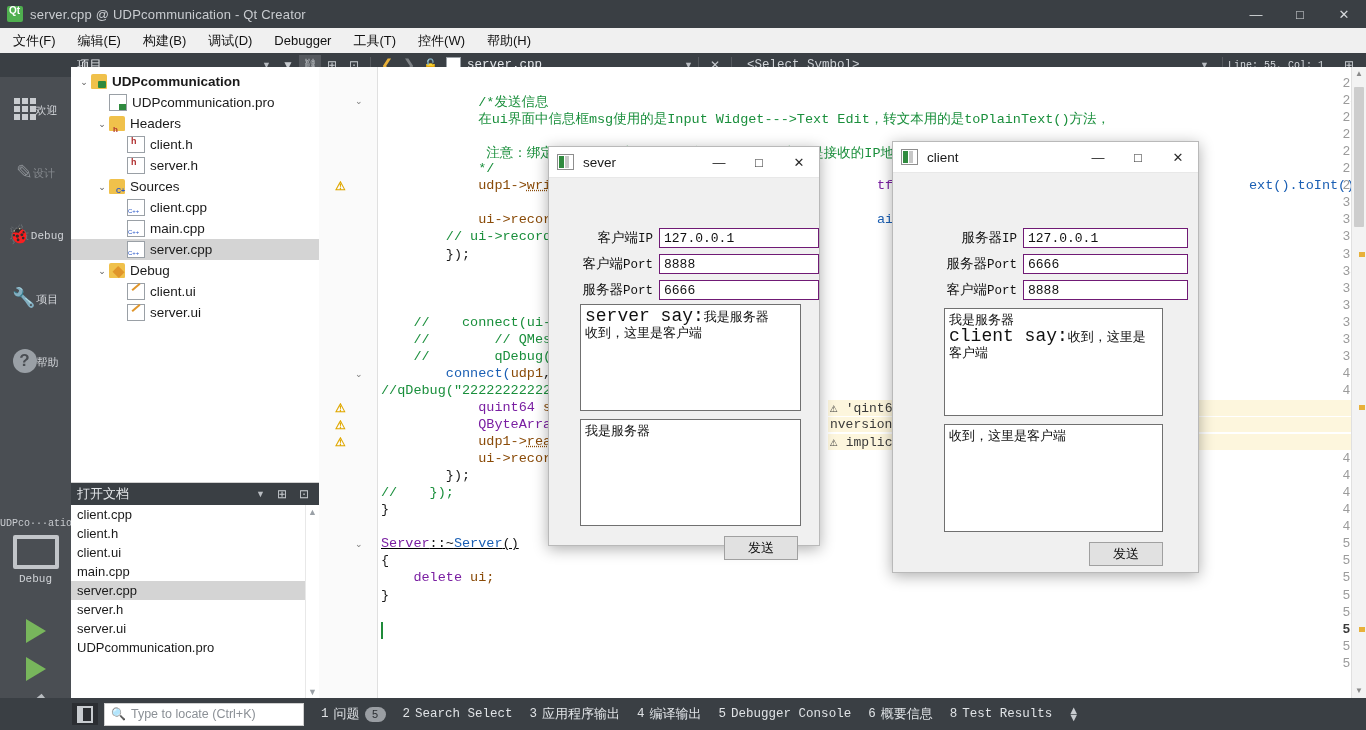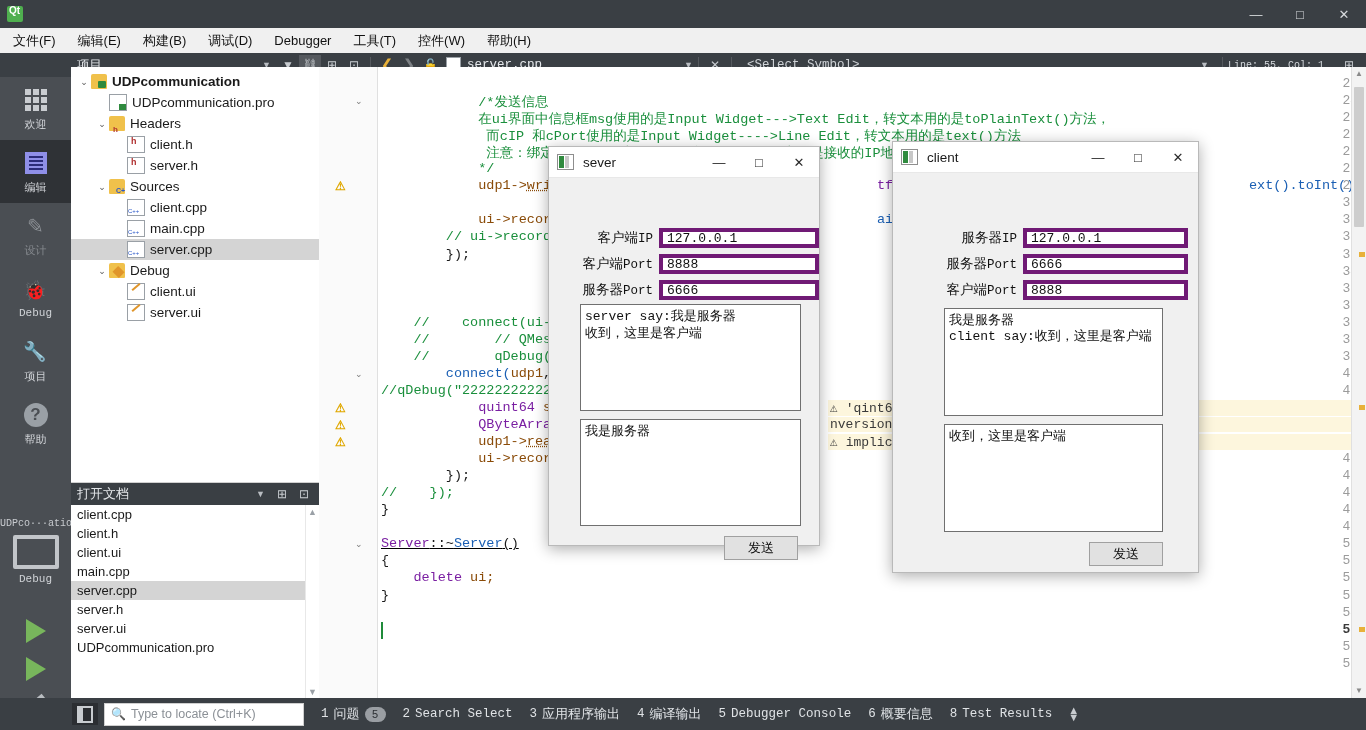--- a/index.html
+++ b/index.html
@@ -35,21 +35,21 @@
   .tb-ico.arrow-r{color:#7c8084;font-size:15px;}
   .file-chip{display:flex;align-items:center;margin-left:4px;}
   .file-chip .fname{color:#e6e9ec;font-size:12.5px;font-family:"Liberation Mono",monospace;margin-left:6px;}
   .cppicon{width:13px;height:15px;background:#fff;border:1px solid #9aa0a6;position:relative;}
   .cppicon:after{content:"C++";position:absolute;left:0;bottom:1px;font-size:6px;color:#2b58c8;font-family:"Liberation Sans",sans-serif;}
   .sel-symbol{color:#cfd3d7;font-size:12.5px;font-family:"Liberation Mono",monospace;margin-left:10px;}
   .lineinfo{color:#d4d8dc;font-size:10px;font-family:"Liberation Mono",monospace;}
 
   
   .activity{position:absolute;left:0;top:77px;width:71px;height:621px;background:#4a4e53;}
-  .act-item{height:63px;display:flex;flex-direction:column;align-items:center;justify-content:center;}
+  .act-item{height:63px;display:flex;flex-direction:row;align-items:center;justify-content:center;}
   .act-item.sel{background:#2f3236;}
   .act-ico{height:28px;display:flex;align-items:center;justify-content:center;}
   .act-lbl{font-size:11px;color:#d0d3d7;margin-top:3px;font-family:"Liberation Mono",monospace;}
   .act-item.dim .act-lbl{color:#84888d;}
   .grid-ico{display:grid;grid-template-columns:repeat(3,6px);grid-template-rows:repeat(3,6px);gap:2px;}
   .grid-ico i{background:#c9ccd0;display:block;}
   .edit-ico{width:22px;height:22px;background:#8f8fe8;display:flex;flex-direction:column;justify-content:center;align-items:center;gap:2px;}
   .edit-ico i{display:block;width:14px;height:2px;background:#2b2b7a;}
 
   .kitblock{position:absolute;left:0;top:512px;width:71px;height:100px;}
@@ -135,32 +135,33 @@
   .qt-ico{width:15px;height:14px;margin-left:8px;background:#ffffff;border:1px solid #8e8e8e;display:flex;}
   .qt-ico i{width:5px;background:#2f8a3e;margin:1px 0 1px 1px;}
   .qt-ico b{width:4px;background:#c8c8c8;margin:1px 1px 1px 1px;}
   .qt-name{margin-left:9px;font-size:13.5px;color:#1a1a1a;}
   .qt-wbtns{margin-left:auto;display:flex;height:30px;}
   .qt-wbtn{width:40px;display:flex;align-items:center;justify-content:center;color:#2a2a2a;font-size:13px;}
   .qt-body{position:relative;}
   .frow{display:flex;align-items:center;margin-left:8px;}
   .flabel{font-size:13.5px;color:#101010;text-align:right;white-space:nowrap;}
   .flabel .mono{font-family:"Liberation Mono",monospace;font-size:12.5px;}
-  .finput{background:#fff;border:4px solid #701a75;height:20px;display:flex;align-items:center;padding-left:4px;font-family:"Liberation Mono",monospace;font-size:13px;color:#101010;box-sizing:border-box;}
+  .finput{background:#fff;border:1px solid #701a75;height:20px;display:flex;align-items:center;padding-left:4px;font-family:"Liberation Mono",monospace;font-size:13px;color:#101010;box-sizing:border-box;}
   .fbox{background:#fff;border:1px solid #707070;box-sizing:border-box;padding:3px 4px;font-size:13px;color:#101010;line-height:16px;white-space:pre-wrap;}
-  .fbox .mono{font-family:"Liberation Mono",monospace;font-size:13px;}
+  .fbox .mono{font-family:"Liberation Mono",monospace;font-size:18px;}
   .fbtn{background:#e1e1e1;border:1px solid #a0a0a0;height:22px;display:flex;align-items:center;justify-content:center;font-size:13px;color:#101010;}
 </style>
 </head>
 <body>
 
 <div id="app">
 
   <div class="titlebar">
     <div class="tb-icon"></div>
+    <div class="tb-title">server.cpp @ UDPcommunication - Qt Creator</div>
     <div class="tb-btns">
       <div class="tb-btn">—</div>
       <div class="tb-btn">□</div>
       <div class="tb-btn close">✕</div>
     </div>
   </div>
 
   <div class="menubar" id="menubar" style="padding-left: 2px;">
       <div class="menu-item">文件(F)</div>
       <div class="menu-item">编辑(E)</div>
@@ -209,31 +210,20 @@
             <i></i>
             <i></i>
             <i></i>
             <i></i>
             <i></i>
             <i></i>
             <i></i>
           </div>
         </div>
         <div class="act-lbl">欢迎</div>
-      </div>
-      <div class="act-item sel">
-        <div class="act-ico">
-          <div class="edit-ico">
-            <i></i>
-            <i></i>
-            <i></i>
-            <i></i>
-          </div>
-        </div>
-        <div class="act-lbl">编辑</div>
       </div>
       <div class="act-item dim">
         <div class="act-ico">
           <span style="font-size:20px;color:#8a8e93;transform:rotate(0deg);display:block">✎</span>
         </div>
         <div class="act-lbl">设计</div>
       </div>
       <div class="act-item">
         <div class="act-ico">
           <span style="font-size:19px;color:#c8ccd0">🐞</span>
@@ -404,21 +394,20 @@
         <div class="ln" style="top: 503.45px;">52</div>
         <div class="ln" style="top: 520.5px;">53</div>
         <div class="ln" style="top: 537.55px;">54</div>
         <div class="ln cur" style="top: 554.6px;">55</div>
         <div class="ln" style="top: 571.65px;">56</div>
         <div class="ln" style="top: 588.7px;">57</div>
       </div>
     <div id="codearea" class="code">
         <div class="cl" style="top: 26.05px; left: 4px;"><span class="c-cmt">            /*发送信息</span></div>
         <div class="cl" style="top: 43.1px; left: 4px;"><span class="c-cmt">            在ui界面中信息框msg使用的是Input Widget---&gt;Text Edit，转文本用的是toPlainText()方法，</span></div>
-        <div class="cl" style="top: 60.15px; left: 4px;"><span class="c-cmt">             而cIP 和cPort使用的是Input Widget----&gt;Line Edit，转文本用的是text()方法</span></div>
         <div class="cl" style="top: 77.2px; left: 4px;"><span class="c-cmt">             注意：绑定端口只是指定从什么口接收，发送时指定的是接收的IP地址和端口</span></div>
         <div class="cl" style="top: 94.25px; left: 4px;"><span class="c-cmt">            */</span></div>
         <div class="cl" style="top: 111.3px; left: 4px;"><span class="c-var">            udp1-&gt;</span><span class="c-var und">writeDa</span></div>
         <div class="cl" style="top: 145.4px; left: 4px;"><span class="c-var">            ui-&gt;record-&gt;a</span></div>
         <div class="cl" style="top: 162.45px; left: 4px;"><span class="c-cmt">        // ui-&gt;record-</span></div>
         <div class="cl" style="top: 179.5px; left: 4px;"><span class="c-plain">        });</span></div>
         <div class="cl" style="top: 247.7px; left: 4px;"><span class="c-cmt">    //    connect(ui-&gt;ope</span></div>
         <div class="cl" style="top: 264.75px; left: 4px;"><span class="c-cmt">    //        // QMessageB</span></div>
         <div class="cl" style="top: 281.8px; left: 4px;"><span class="c-cmt">    //        qDebug("111</span></div>
         <div class="cl" style="top: 298.85px; left: 4px;"><span class="c-blue">        connect(</span><span class="c-var">udp1</span><span class="c-plain">,</span></div>

